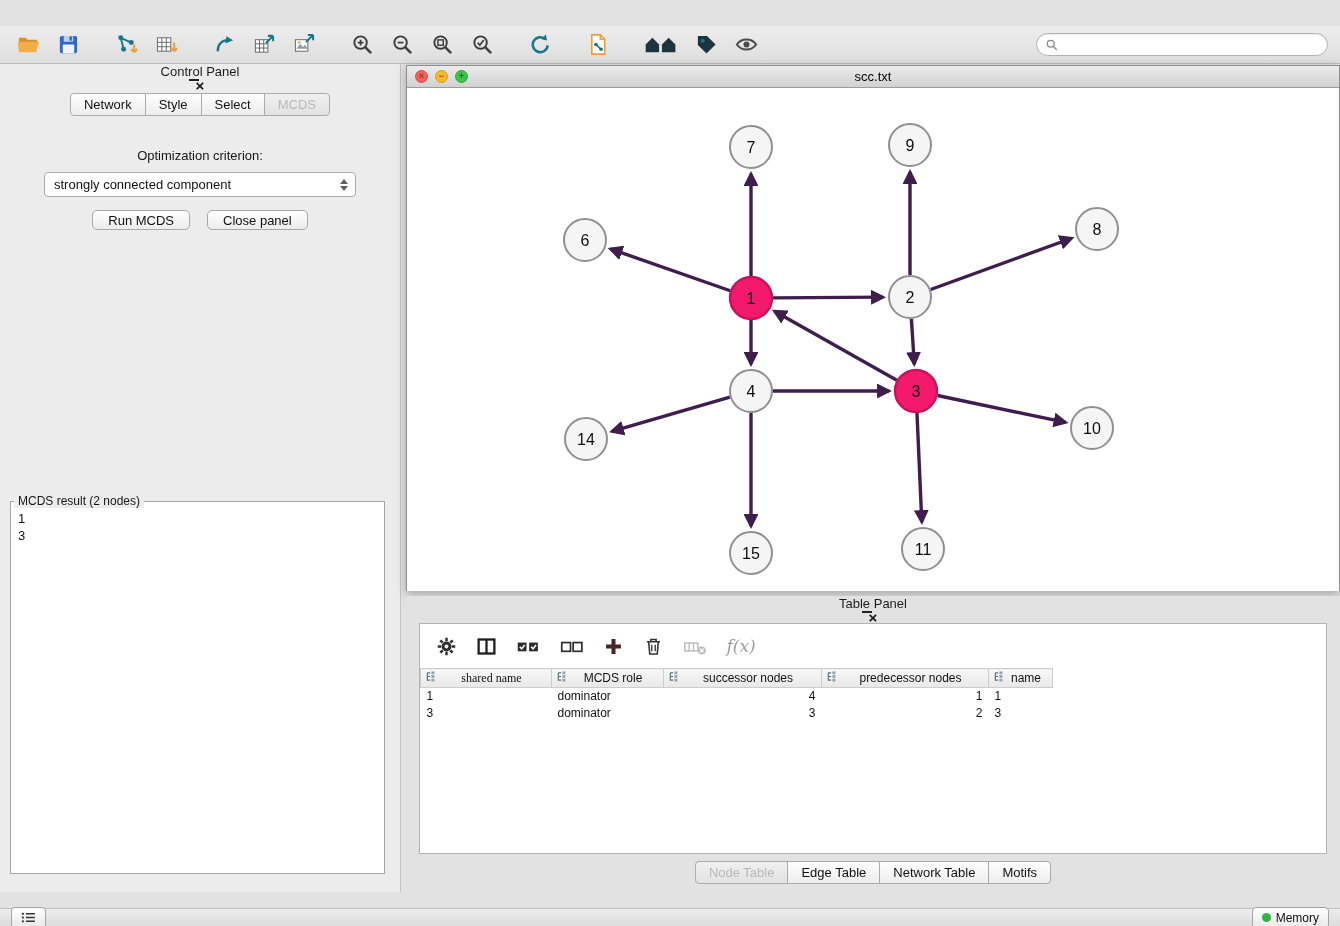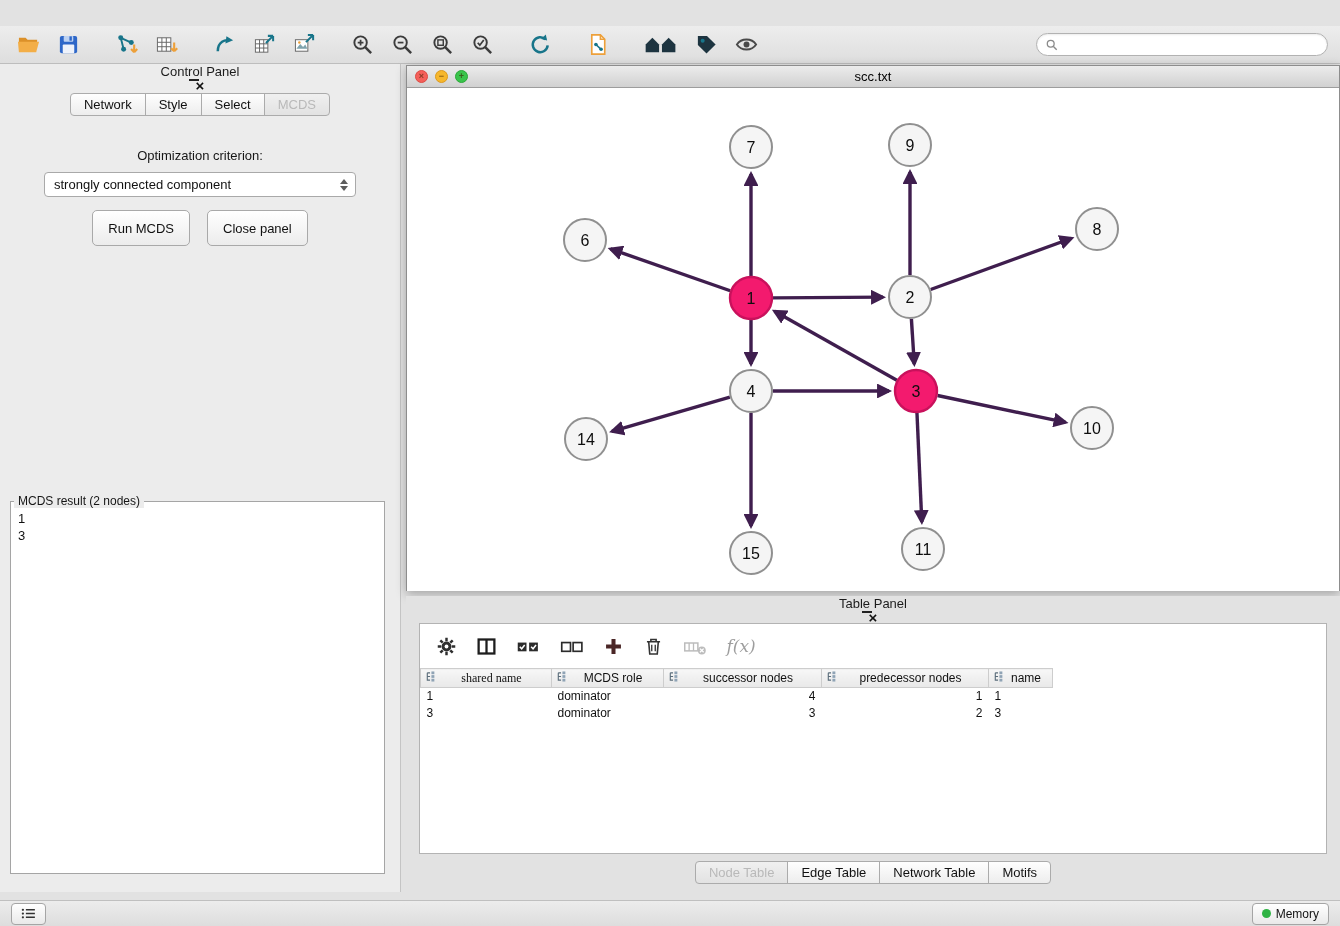--- a/index.html
+++ b/index.html
@@ -45,21 +45,21 @@
   .cp-tabs { margin-top:3px; }
   .cp-body { position:absolute; top:62px; left:0; right:0; bottom:0; background:#ececec; }
   .opt-label { margin-top:22px; text-align:center; font-size:13px; color:#161616; }
   .select-control { width:312px; margin:9px auto 12px; height:25px; background:#fff; border:1px solid #a9a9a9;
     border-radius:4px; display:flex; align-items:center; padding:0 5px 0 9px; font-size:13px; color:#111; }
   .stepper { margin-left:auto; display:flex; flex-direction:column; gap:2px; padding:0 2px; }
   .stepper i { display:block; width:0; height:0; border-left:4px solid transparent; border-right:4px solid transparent; }
   .stepper .up { border-bottom:5px solid #5d5d5d; }
   .stepper .down { border-top:5px solid #5d5d5d; }
   .btn-row { margin-top:13px; display:flex; justify-content:center; gap:17px; }
-  .push-btn { font-family:inherit; font-size:13px; color:#111; height:36px; padding:0 15px;
+  .push-btn { font-family:inherit; font-size:13px; color:#111; height:20px; padding:0 15px;
     border:1px solid #a9a9a9; border-radius:5px; background:linear-gradient(#ffffff,#ececec); }
   .result-box { position:absolute; top:368px; left:10px; right:15px; bottom:18px;
     border:1px solid #a5a5a5; background:#fff; }
   .result-box legend { font-size:12px; color:#161616; margin-left:3px; padding:0 4px; background:#ececec; }
   .result-text { padding:2px 7px; font-size:13px; line-height:17px; color:#111; white-space:pre; }
 
   
   .network-window { position:absolute; left:406px; top:1px; width:934px; height:526px;
     background:#fff; border:1px solid #8d8d8d; box-shadow:0 3px 10px rgba(0,0,0,.28); }
   .net-titlebar { position:relative; height:22px; background:linear-gradient(#ececec,#d1d1d1);
@@ -82,21 +82,21 @@
   .fx-label { font-family:"DejaVu Serif", serif; font-style:italic; font-size:17px; color:#9e9e9e; }
   table.node-table { border-collapse:collapse; }
   table.node-table th { height:19px; background:linear-gradient(#f7f7f7,#e8e8e8); border:1px solid #cdcdcd;
     font-weight:normal; font-size:12px; color:#111; padding:0; }
   .th-inner { display:flex; align-items:center; padding:0 4px; }
   .th-label { flex:1; text-align:center; }
   table.node-table td { height:17px; font-size:12px; color:#111; padding:0 6px; }
   .tp-tabs { position:absolute; left:0; right:0; bottom:5px; }
 
   
-  .statusbar { position:absolute; left:0; right:0; bottom:0; height:26px;
+  .statusbar { position:absolute; left:0; right:0; bottom:0; height:18px;
     background:linear-gradient(#ececec,#dddddd); border-top:1px solid #bfbfbf;
     display:flex; align-items:center; padding:0 11px; }
   .status-btn { height:22px; min-width:30px; border:1px solid #a5a5a5; border-radius:4px;
     background:linear-gradient(#ffffff,#e9e9e9); display:flex; align-items:center; justify-content:center;
     gap:5px; font-size:12px; color:#111; padding:0 9px; }
   .mem-dot { width:9px; height:9px; border-radius:50%; background:#2fb344; display:inline-block; }
 </style>
 </head>
 <body>
 

